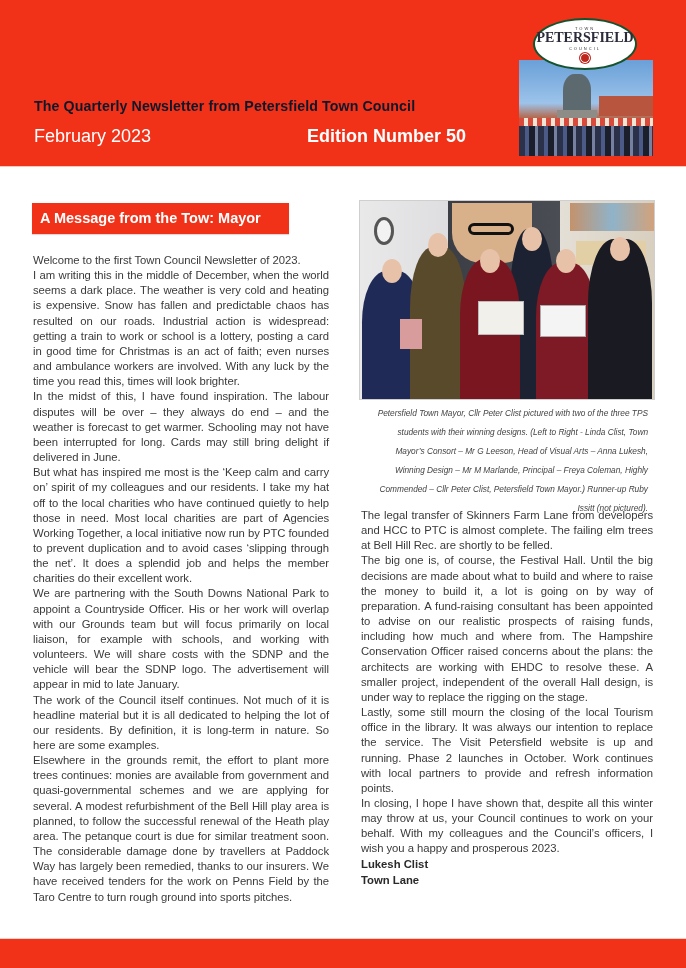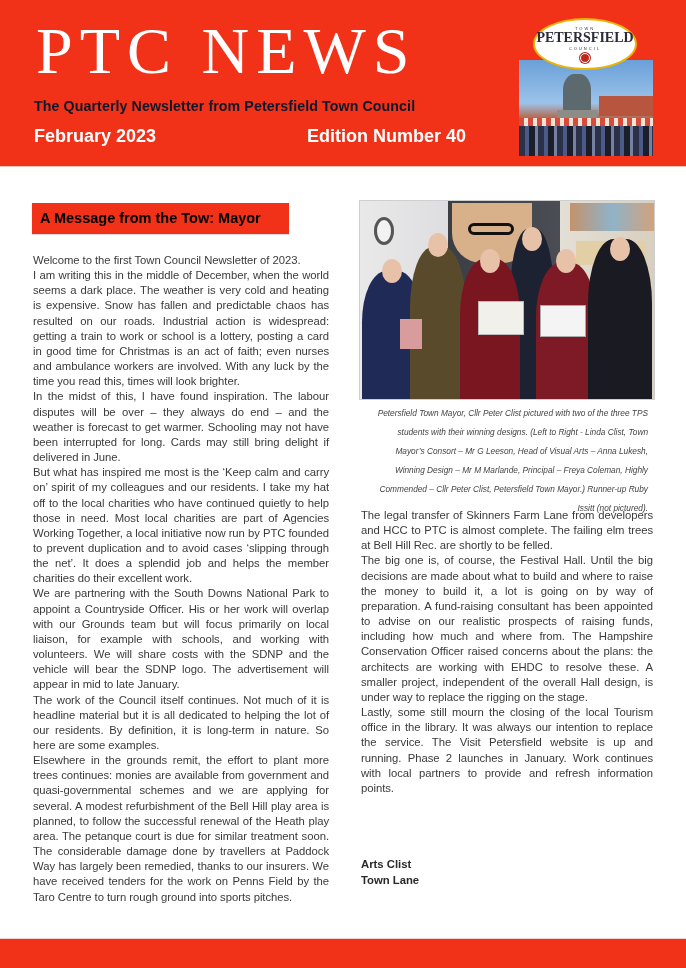--- a/index.html
+++ b/index.html
@@ -14,32 +14,32 @@
     position: absolute; left: 36px; top: 18px;
     font-family: "Liberation Serif", serif; color: #fff;
     font-size: 66px; letter-spacing: 7px; line-height: 1; font-weight: normal;
   }
   .mast-sub {
     position: absolute; left: 34px; top: 98px;
     font-size: 14.2px; font-weight: bold; color: #0f172a; letter-spacing: 0.1px;
   }
   .mast-date {
     position: absolute; left: 34px; top: 126px;
-    font-size: 18px; font-weight: bold; color: #fff;
+    font-size: 18px; font-weight: normal; color: #fff;
   }
   .mast-edition {
     position: absolute; left: 307px; top: 126px;
     font-size: 18px; font-weight: bold; color: #fff;
   }
   .logo-block {
     position: absolute; left: 517px; top: 18px; width: 138px; height: 138px;
   }
   .logo-oval {
     position: absolute; left: 16px; top: 0; width: 104px; height: 52px;
-    background: #fff; border: 2px solid #eab308; border-radius: 50%;
+    background: #fff; border: 2px solid #14532d; border-radius: 50%;
     z-index: 2; text-align: center;
   }
   .logo-small { font-size: 4px; letter-spacing: 2px; color: #333; margin-top: 6px; }
   .logo-name {
     font-family: "Liberation Serif", serif; font-size: 14px; color: #2b2b3a;
     letter-spacing: 0px; line-height: 14px; font-weight: bold;
   }
   .logo-rose {
     width: 10px; height: 10px; border-radius: 50%; background: #c0281e;
     margin: 2px auto 0; border: 1px solid #fff; box-shadow: 0 0 0 1px #c0281e;
@@ -57,21 +57,21 @@
   .roof { position: absolute; left: 80px; top: 36px; width: 56px; height: 20px; background: #b8553e; }
   .crowd { position: absolute; left: 0; top: 66px; width: 134px; height: 30px;
     background: repeating-linear-gradient(90deg,#2b3148 0 6px,#4b5a86 6px 10px,#1b1f2b 10px 16px,#7680a0 16px 19px); }
   .stalls { position: absolute; left: 0; top: 58px; width: 134px; height: 8px;
     background: repeating-linear-gradient(90deg,#d84a3c 0 5px,#f0e6d6 5px 9px); }
 
   .mast-rule { position: absolute; left: 0; top: 166px; width: 686px; height: 1px; background: #f5c7bd; }
 
   .section-head {
     position: absolute; left: 32px; top: 203px; width: 257px; height: 31px;
-    background: #f23218; color: #000000; font-weight: bold; font-size: 14.5px;
+    background: #f23218; color: #ffffff; font-weight: bold; font-size: 14.5px;
     padding: 7px 0 0 8px; box-shadow: 0 1px 1px rgba(0,0,0,0.15);
   }
 
   .col {
     position: absolute; font-size: 11.3px; line-height: 15.15px; color: #3a3a3a;
     text-align: justify; letter-spacing: -0.05px;
   }
   .col p { margin: 0; }
   .col-left { left: 33px; top: 253px; width: 296px; }
   .col-right { left: 361px; top: 508px; width: 292px; }
@@ -108,24 +108,23 @@
 
   .signoff { position: absolute; left: 361px; top: 857px; font-size: 11.3px; line-height: 15.5px; font-weight: bold; color: #2a2a2a; }
 
   .footer-bar { position: absolute; left: 0; top: 939px; width: 686px; height: 29px; background: #f23218; }
   .footer-rule { position: absolute; left: 0; top: 938px; width: 686px; height: 1px; background: #f0d3cc; }
 </style>
 </head>
 <body>
 
 <div class="masthead">
-  <div class="mast-title">PTC NEWS</div>
   <div class="mast-sub">The Quarterly Newsletter from Petersfield Town Council</div>
   <div class="mast-date">February 2023</div>
-  <div class="mast-edition">Edition Number 40</div>
+  <div class="mast-edition">Edition Number 50</div>
 
   <div class="logo-block">
     <div class="logo-photo">
       <div class="roof"></div>
       <div class="statue"></div>
       <div class="statue-base"></div>
       <div class="stalls"></div>
       <div class="crowd"></div>
     </div>
     <div class="logo-oval">
@@ -171,22 +170,23 @@
   <div class="card3"></div>
   <div class="card1"></div>
   <div class="card2"></div>
 </div>
 
 <div class="caption">Petersfield Town Mayor, Cllr Peter Clist pictured with two of the three TPS students with their winning designs. (Left to Right - Linda Clist, Town Mayor’s Consort – Mr G Leeson, Head of Visual Arts – Anna Lukesh, Winning Design – Mr M Marlande, Principal – Freya Coleman, Highly Commended – Cllr Peter Clist, Petersfield Town Mayor.) Runner-up Ruby Issitt (not pictured).</div>
 
 <div class="col col-right">
   <p>The legal transfer of Skinners Farm Lane from developers and HCC to PTC is almost complete. The failing elm trees at Bell Hill Rec. are shortly to be felled.</p>
   <p>The big one is, of course, the Festival Hall. Until the big decisions are made about what to build and where to raise the money to build it, a lot is going on by way of preparation. A fund-raising consultant has been appointed to advise on our realistic prospects of raising funds, including how much and where from. The Hampshire Conservation Officer raised concerns about the plans: the architects are working with EHDC to resolve these. A smaller project, independent of the overall Hall design, is under way to replace the rigging on the stage.</p>
-  <p>Lastly, some still mourn the closing of the local Tourism office in the library. It was always our intention to replace the service. The Visit Petersfield website is up and running. Phase 2 launches in January. Work continues with local partners to provide and refresh information points.</p>
+  <p>Lastly, some still mourn the closing of the local Tourism office in the library. It was always our intention to replace the service. The Visit Petersfield website is up and running. Phase 2 launches in October. Work continues with local partners to provide and refresh information points.</p>
+  <p>In closing, I hope I have shown that, despite all this winter may throw at us, your Council continues to work on your behalf. With my colleagues and the Council’s officers, I wish you a happy and prosperous 2023.</p>
 </div>
 
 <div class="signoff">
-  <div>Arts Clist</div>
+  <div>Lukesh Clist</div>
   <div>Town Lane</div>
 </div>
 
 <div class="footer-rule"></div>
 <div class="footer-bar"></div>
 
 </body></html>

